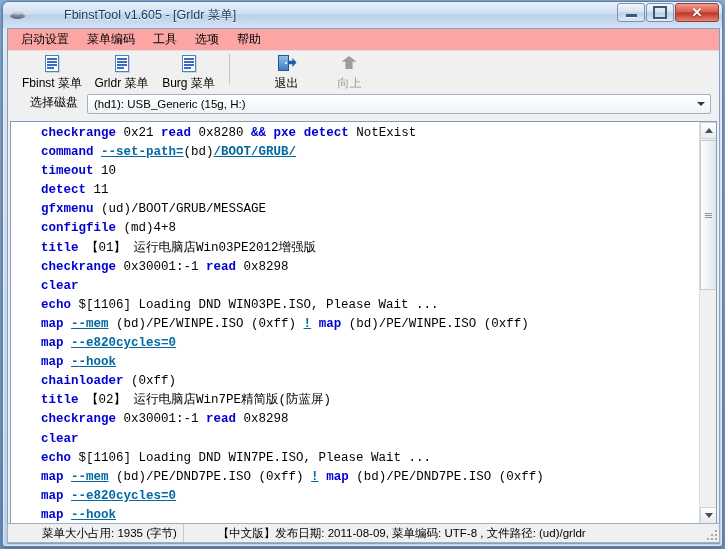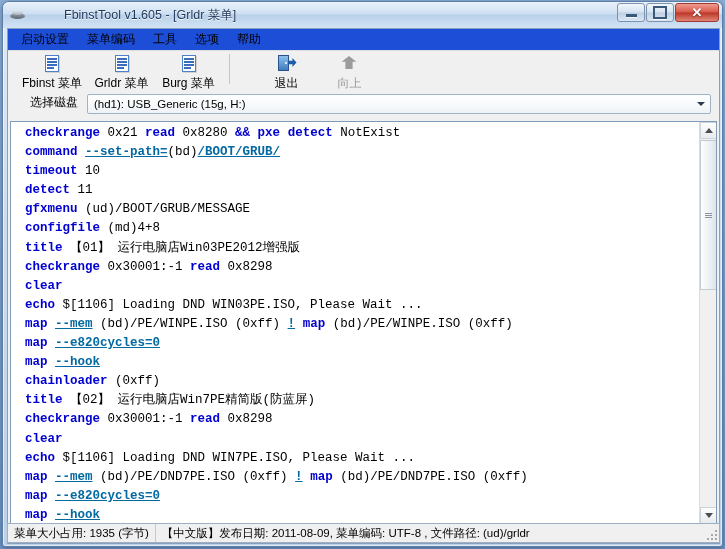--- a/index.html
+++ b/index.html
@@ -107,21 +107,21 @@
     background: #f0f0f0;
     border: 1px solid #87a0bb;
     box-sizing: border-box;
     display: flex;
     flex-direction: column;
   }
 
   
   .menubar {
     height: 21px;
-    background: #1d4ed8;
+    background: #fca5a5;
     display: flex;
     align-items: center;
     padding-left: 4px;
     flex: 0 0 auto;
     border-bottom: 1px solid #dfdfdf;
   }
   .menu-item {
     font-size: 12px;
     color: #000;
     padding: 2px 9px 3px 9px;
@@ -272,21 +272,21 @@
     box-sizing: border-box;
     overflow: hidden;
   }
   .editor {
     position:absolute;
     left:0; top:0;
     right: 17px;
     bottom: 17px;
     overflow: hidden;
     background:#fff;
-    padding: 2px 0 0 14px;
+    padding: 2px 0 0 30px;
     box-sizing: border-box;
     border-radius: 10px;
   }
   .code-line {
     font-family: "Liberation Mono", "DejaVu Sans Mono", monospace;
     font-size: 12.5px;
     line-height: 19.1px;
     white-space: pre;
     color: #000;
     letter-spacing: 0px;
@@ -355,20 +355,21 @@
     display:flex;
     align-items:center;
   }
   .sb-cell {
     font-size: 11.5px;
     color:#000;
     padding: 0 6px;
     white-space:nowrap;
     display:flex; align-items:center;
     height: 100%;
+    margin-left: 28px;
   }
   .sb-cell.first { border-right:1px solid #c9c9c9; }
   .sb-grip {
     position:absolute; right:2px; bottom:2px; width:12px; height:12px;
   }
   .sb-grip i {
     position:absolute; width:2px; height:2px; background:#a8a8a8;
   }
 </style>
 </head>

